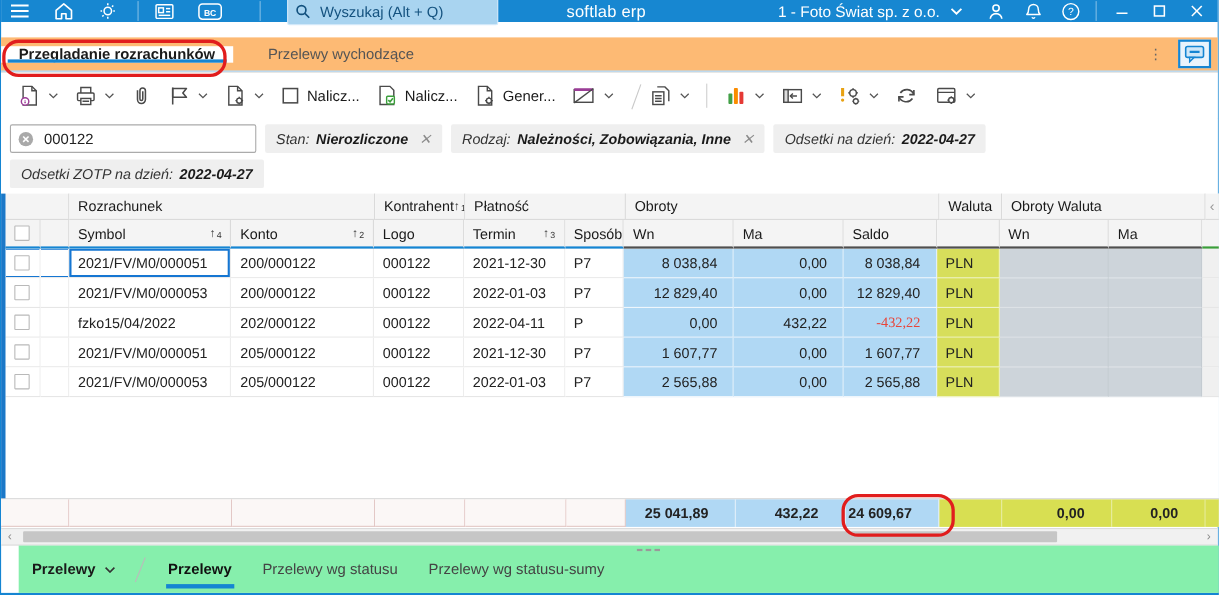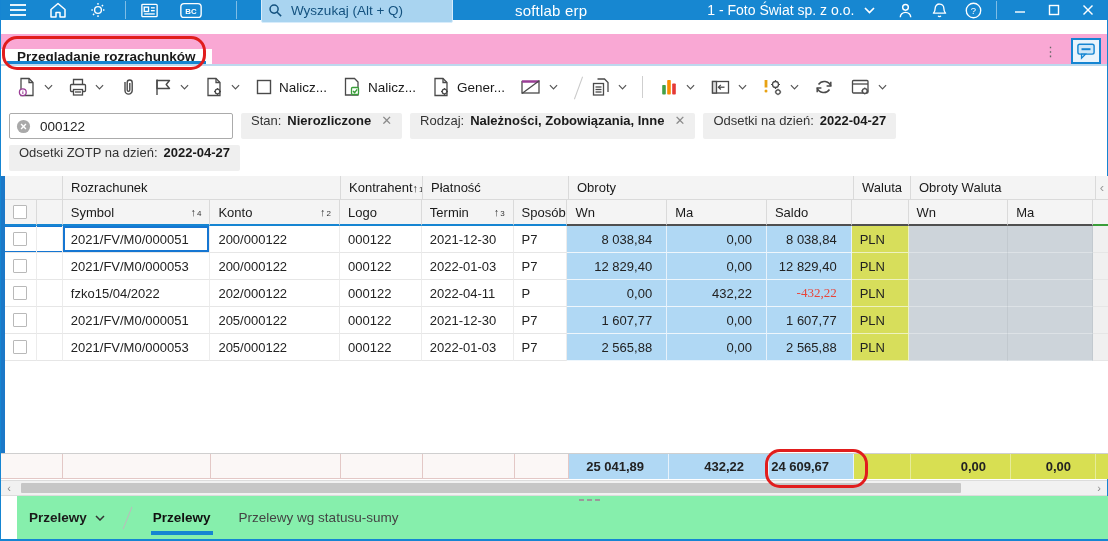--- a/index.html
+++ b/index.html
@@ -11,21 +11,21 @@
   .tb-icon{display:flex;align-items:center;justify-content:center;width:34px;height:34px;cursor:pointer;}
   .tb-divider{width:1px;height:18px;background:rgba(255,255,255,.45);margin:0 6px;}
   .tb-search{display:flex;align-items:center;background:#a9d4f0;border:1px solid #d7ecfb;border-radius:2px;height:24px;width:178px;margin-left:18px;padding:0 6px;}
   .tb-search input{background:transparent;border:none;outline:none;font-family:"Liberation Sans",sans-serif;font-size:13.5px;color:#14527f;width:100%;margin-left:6px;}
   .tb-search input::placeholder{color:#14527f;opacity:1;}
   .tb-brand{font-size:15px;margin-left:62px;letter-spacing:.2px;}
   .tb-company{display:flex;align-items:center;gap:10px;margin-left:120px;font-size:14px;cursor:pointer;}
   .tb-right{display:flex;align-items:center;margin-left:auto;margin-right:2px;}
 
   
-  .tabrow{position:absolute;left:0;top:34px;width:100%;height:32px;background:#f9a8d4;box-sizing:border-box;border-bottom:2px solid #bdd9ee;display:flex;align-items:flex-end;}
+  .tabrow{position:absolute;left:0;top:34px;width:100%;height:32px;background:#fdba74;box-sizing:border-box;border-bottom:2px solid #bdd9ee;display:flex;align-items:center;}
   .vtab{position:relative;display:flex;align-items:center;padding:0 16px;font-size:13.5px;cursor:pointer;}
   .vtab.active{background:#fff;font-weight:bold;color:#1a1a1a;}
   .vtab.active::after{content:"";position:absolute;left:6px;right:6px;bottom:0;height:3px;background:#1585d2;}
   .vtab.inactive{color:#555;margin-left:16px;}
   .tabrow-right{margin-left:auto;display:flex;align-items:center;gap:10px;padding-right:6px;}
   .kebab{color:#666;font-size:13px;line-height:1;cursor:pointer;padding:2px 4px;}
   .chatbtn{width:30px;height:26px;box-sizing:border-box;border:2px solid #1585d2;background:#eaf4fc;display:flex;align-items:center;justify-content:center;cursor:pointer;}
 
   
   .toolbar{position:absolute;left:0;top:66px;width:100%;height:42px;background:#fff;display:flex;align-items:center;padding-left:8px;box-sizing:border-box;}
@@ -36,21 +36,21 @@
   .tool-slash::after{content:"";position:absolute;left:11px;top:2px;width:1px;height:24px;background:#c9c9c9;transform:rotate(20deg);}
   .tool-vdiv{width:1px;height:22px;background:#cfcfcf;margin:0 8px;}
 
   
   .filters{position:absolute;left:0;top:108px;width:100%;height:68px;background:#fff;}
   .filter-row{display:flex;align-items:center;gap:8px;padding-left:8px;}
   .filter-row.r1{margin-top:5px;}
   .filter-row.r2{margin-top:6px;}
   .fsearch{display:flex;align-items:center;width:224px;height:26px;box-sizing:border-box;border:1px solid #ababab;border-radius:2px;padding:0 6px;background:#fff;}
   .fsearch input{border:none;outline:none;font-family:"Liberation Sans",sans-serif;font-size:13.5px;color:#222;width:100%;margin-left:7px;}
-  .chip{display:flex;gap:6px;background:#efefef;border-radius:2px;height:26px;padding:0 10px;color:#333;font-size:13px;white-space:nowrap;}
+  .chip{display:flex;align-items:center;gap:6px;background:#efefef;border-radius:2px;height:26px;padding:0 10px;color:#333;font-size:13px;white-space:nowrap;font-style:italic;}
   .chip b{font-weight:bold;color:#1a1a1a;}
   .chip .x{color:#8a8a8a;font-size:13px;margin-left:4px;cursor:pointer;}
 
   
   .table{position:absolute;left:0;top:176px;width:1108px;height:303px;background:#fff;}
   .strip{position:absolute;left:0;top:0;width:4px;height:277px;background:#1b78c8;z-index:3;}
   .hrow,.trow,.srow{display:flex;width:1104px;margin-left:4px;box-sizing:border-box;}
   .srow{width:1108px;margin-left:0;}
   .cell,.gcell,.ccell,.scell{box-sizing:border-box;display:flex;align-items:center;overflow:hidden;}
   
@@ -218,20 +218,23 @@
             <line x1="2.5" y1="2.5" x2="11.5" y2="11.5"></line>
             <line x1="11.5" y1="2.5" x2="2.5" y2="11.5"></line>
           </svg>
       </div>
     </div>
   </div>
 
   <div class="tabrow">
     <div class="vtab active">
       <span>Przeglądanie rozrachunków</span>
+    </div>
+    <div class="vtab inactive">
+      <span>Przelewy wychodzące</span>
     </div>
     <div class="tabrow-right">
       <span class="kebab">⋮</span>
       <div class="chatbtn">
         <svg width="20" height="18" viewBox="0 0 22 20">
             <rect x="2" y="2.5" width="18" height="11" rx="2" fill="#cfe7f8" stroke="#1585d2" stroke-width="1.6"></rect>
             <line x1="6" y1="8" x2="16" y2="8" stroke="#1585d2" stroke-width="2.2"></line>
             <path d="M6 13.5 v4.5 l4.5 -4.5 Z" fill="#cfe7f8" stroke="#1585d2" stroke-width="1.4"></path>
           </svg>
       </div>
@@ -806,19 +809,22 @@
           <svg width="10" height="6" viewBox="0 0 10 6" fill="none" stroke="#333" stroke-width="1.5">
             <polyline points="1,1 5,5 9,1"></polyline>
           </svg>
         </span>
     </div>
     <div class="bslash"></div>
     <div class="btab active">
         <span>Przelewy</span>
       </div>
     <div class="btab">
+        <span>Przelewy wg statusu</span>
+      </div>
+    <div class="btab">
         <span>Przelewy wg statusu-sumy</span>
       </div>
   </div>
 
   <div class="annotation ann-tab"></div>
   <div class="annotation ann-saldo"></div>
 </div>
 
 </body></html>

